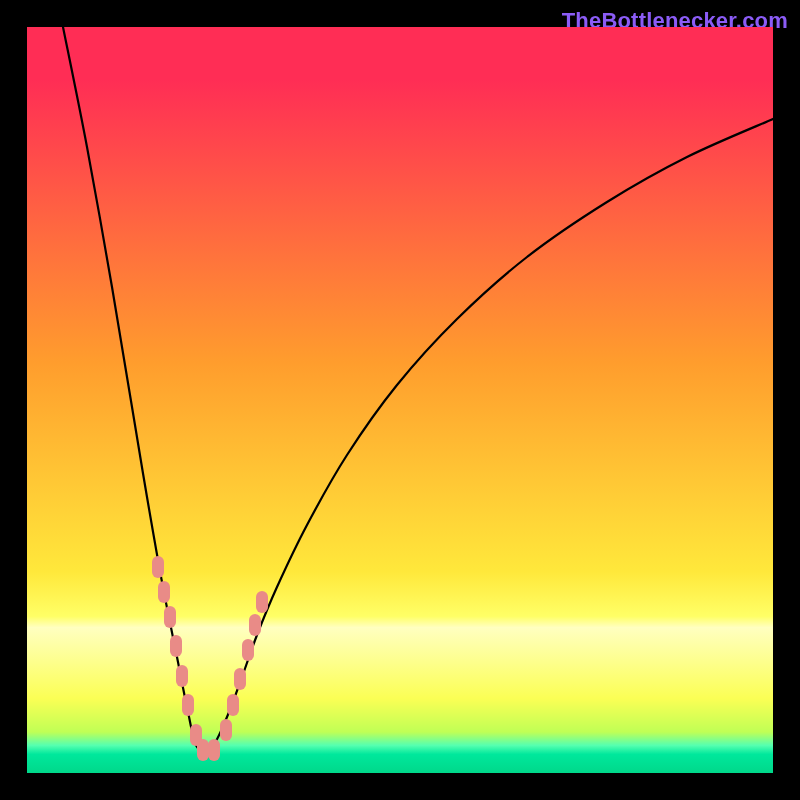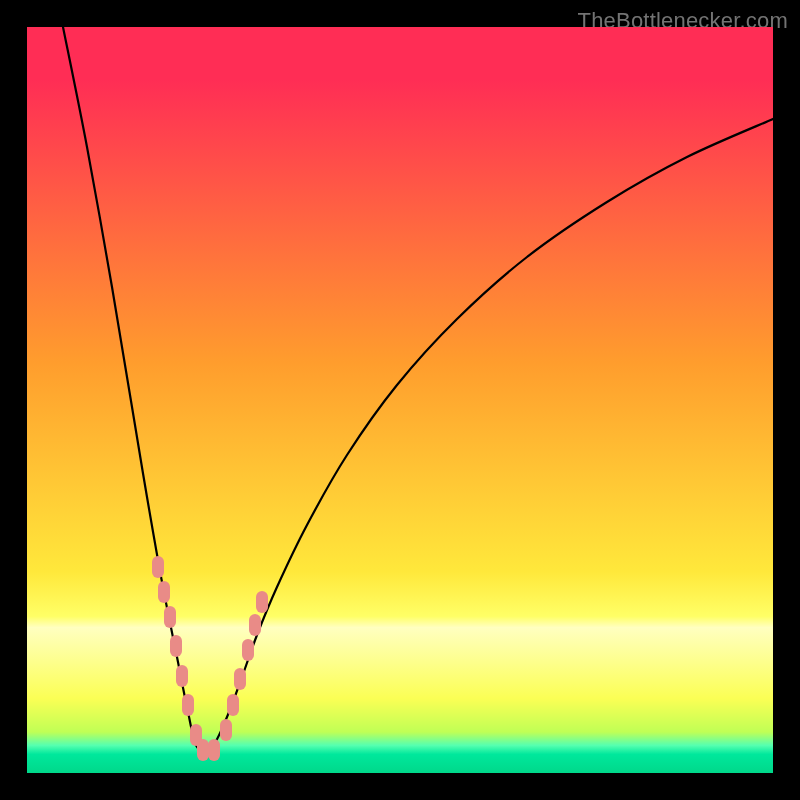--- a/index.html
+++ b/index.html
@@ -31,24 +31,24 @@
     left: 0;
     top: 0;
     width: 100%;
     height: 100%;
     pointer-events: none;
   }
   .watermark {
     position: absolute;
     top: 8px;
     right: 12px;
-    color: #737373;
+    color: #8b5cf6;
     font-size: 22px;
     letter-spacing: 0.2px;
-    font-weight: 400;
+    font-weight: 700;
   }
 </style>
 </head>
 <body>
 
 <div class="watermark">TheBottlenecker.com</div>
 
 <div class="frame">
 
   <svg class="gradient" viewBox="0 0 746 746" preserveAspectRatio="none">

